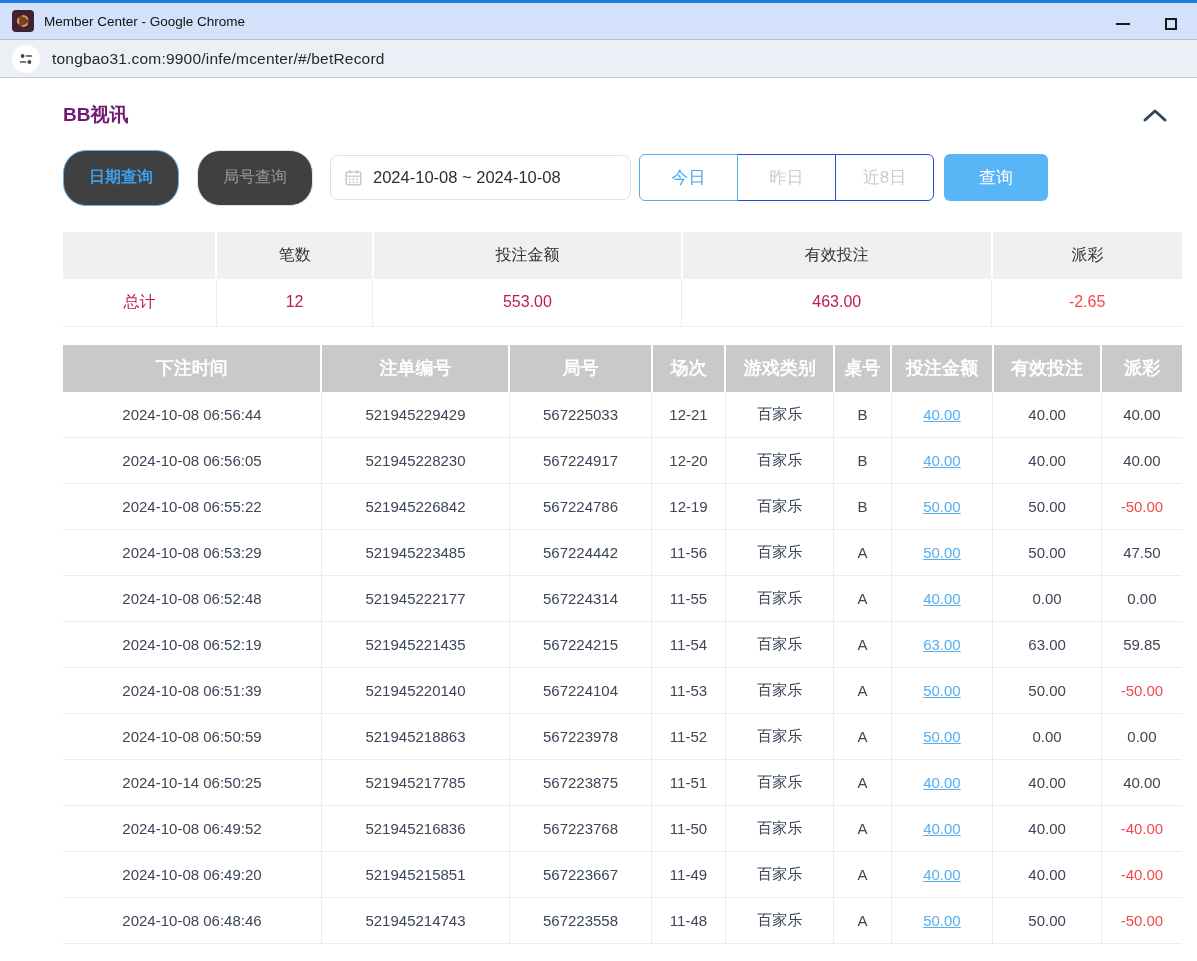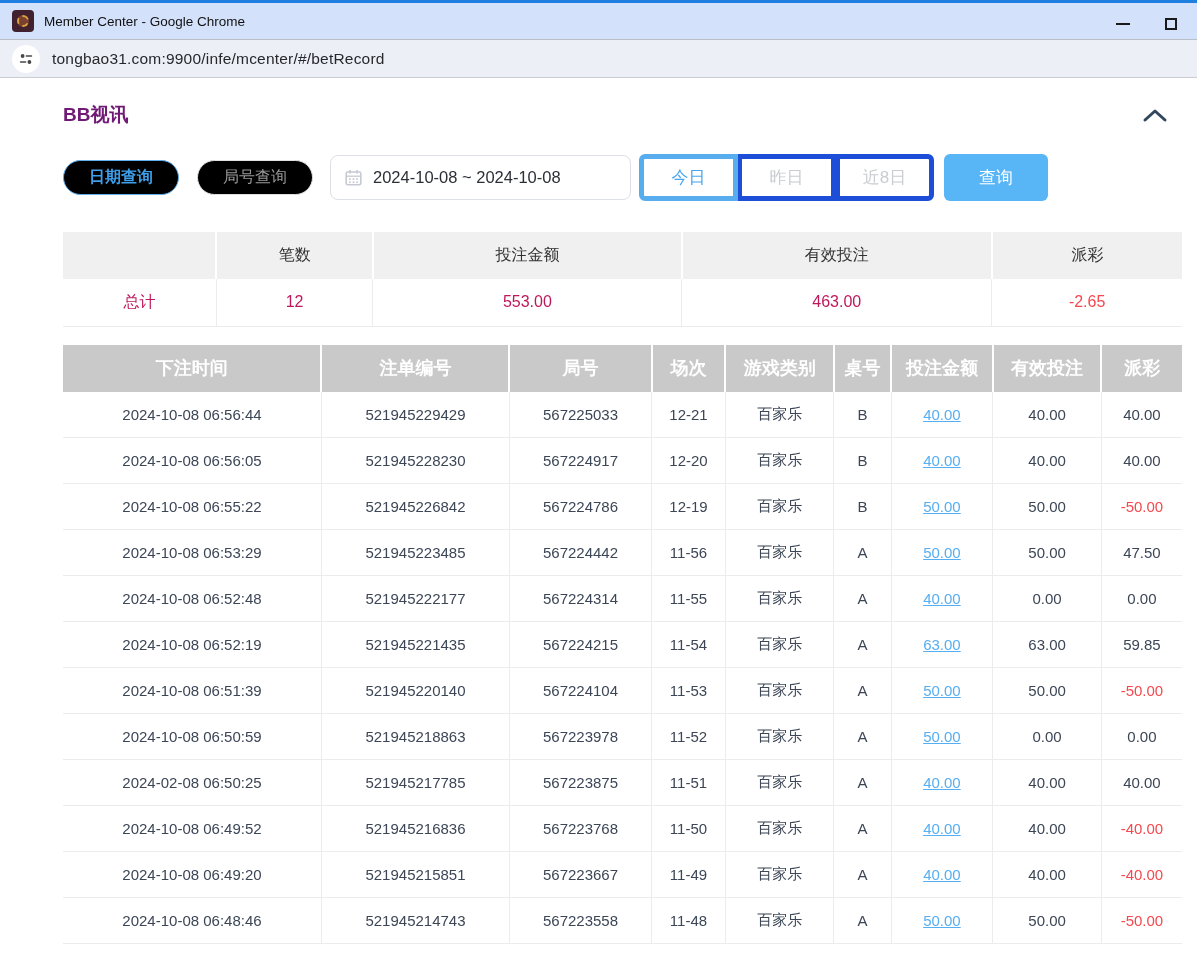--- a/index.html
+++ b/index.html
@@ -41,35 +41,35 @@
   .url-text { font-size:15.5px; color:#26282C; letter-spacing:0.2px; }
 
   
   .content { padding:0 15px 0 63px; }
   .page-header { display:flex; justify-content:space-between; align-items:center; margin-top:24px; }
   .page-title { font-size:19px; font-weight:bold; color:#701a75; }
   .collapse-btn { margin-right:14px; cursor:pointer; display:flex; align-items:center; }
 
   .filter-row { display:flex; align-items:center; margin-top:26px; height:47px; }
   .pill {
-    height:35px; padding:0 25px; border-radius:23px; background:#000000;
+    height:56px; padding:0 25px; border-radius:23px; background:#404040;
     font-size:16px; display:flex; align-items:center; border:1px solid #E2E2E2;
     color:#999; cursor:pointer;
   }
   .pill.active { border-color:#5FAEEE; color:#3D9FEA; font-weight:bold; }
   .pill.inactive { margin-left:18px; }
   .datepicker {
     margin-left:17px; width:301px; height:45px; border:1px solid #DCDFE6;
     border-radius:8px; background:#fff; display:flex; align-items:center;
     padding:0 14px; cursor:pointer;
   }
   .date-text { font-size:16.5px; color:#2B2F36; margin-left:11px; white-space:nowrap; }
   .seg-group { display:flex; margin-left:8px; }
   .seg-btn {
-    width:99px; height:47px; border:5px solid #1d4ed8; background:#fff;
+    width:99px; height:47px; border:1px solid #1d4ed8; background:#fff;
     font-size:17px; color:#C9CCD0; display:flex; align-items:center; justify-content:center;
     cursor:pointer; position:relative;text-align:center;
   }
   .seg-btn + .seg-btn { margin-left:-1px; }
   .seg-btn.first { border-radius:6px 0 0 6px; }
   .seg-btn.last  { border-radius:0 6px 6px 0; }
   .seg-btn.active { border-color:#58ADEF; color:#4AA5EC; z-index:2; }
   .search-btn {
     margin-left:10px; width:104px; height:47px; background:#58B5F6; color:#fff;
     font-size:17px; border:none; border-radius:6px; cursor:pointer;
@@ -309,21 +309,21 @@
           <td>521945218863</td>
           <td>567223978</td>
           <td>11-52</td>
           <td>百家乐</td>
           <td>A</td>
           <td><span class="bet-link">50.00</span></td>
           <td>0.00</td>
           <td>0.00</td>
         </tr>
         <tr>
-          <td>2024-02-08 06:50:25</td>
+          <td>2024-10-14 06:50:25</td>
           <td>521945217785</td>
           <td>567223875</td>
           <td>11-51</td>
           <td>百家乐</td>
           <td>A</td>
           <td><span class="bet-link">40.00</span></td>
           <td>40.00</td>
           <td>40.00</td>
         </tr>
         <tr>

